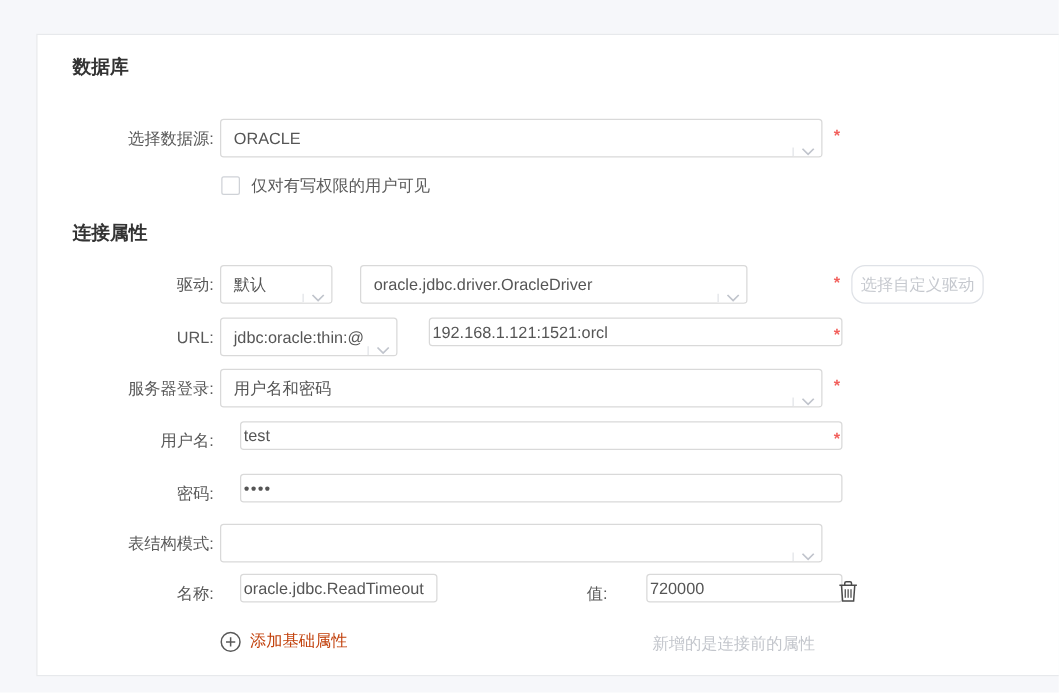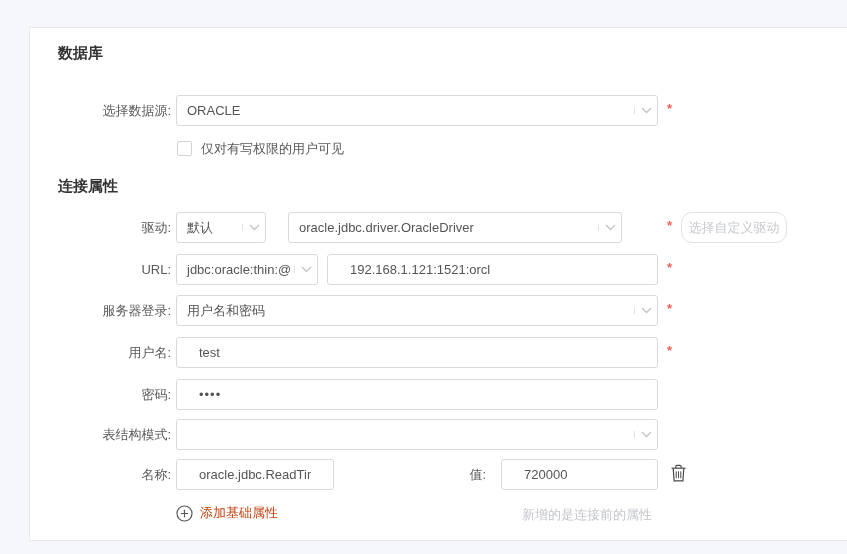--- a/index.html
+++ b/index.html
@@ -30,35 +30,36 @@
   .r-sch  { top:391px; }
   .r-prop { top:431px; }
   .r-foot { top:476px; height:22px; }
   .lbl {
     position:absolute; left:0; width:141px; text-align:right;
     font-size:13px; color:#595959; line-height:31px; white-space:nowrap;
   }
   .sel {
     position:absolute; height:31px; background:#fff;
     border:1px solid #d9d9d9; border-radius:3px;
-    display:flex; align-items:center; overflow:hidden; cursor:pointer;
+    display:flex; align-items:flex-end; overflow:hidden; cursor:pointer;
   }
   .sel .txt {
     flex:1; font-size:13px; color:#555; line-height:29px; padding:0 10px;
     white-space:nowrap; overflow:hidden;
   }
   .sel .arr {
     width:23px; border-left:1px solid #e1e3e8; flex:0 0 23px;
     display:flex; align-items:center; justify-content:center; background:#fff;
   }
   .inp {
-    position:absolute; height:31px; background:#fff;
+    position:absolute; height:23px; background:#fff;
     border:1px solid #d9d9d9; border-radius:3px;
-    font-size:13px; color:#555; padding:0 22px; outline:none;
+    font-size:13px; color:#555; padding:0 2px; outline:none;
     font-family:"Liberation Sans","DejaVu Sans",sans-serif;
+    margin-left:16px;
   }
   .f-main { left:146px; width:482px; }
   .req {
     position:absolute; left:637px; top:6px; color:#f25f5b;
     font-size:13px; font-weight:bold;
   }
   .chk-box {
     position:absolute; left:147px; top:1px; width:15px; height:15px;
     border:1px solid #cfd2d7; border-radius:2px; background:#fff; cursor:pointer;
   }
@@ -121,21 +122,21 @@
   <div class="row r-drv">
     <span class="lbl">驱动:</span>
     <div class="sel" style="left:146px;width:90px;">
       <span class="txt">默认</span>
       <span class="arr">
         <svg width="11" height="7" viewBox="0 0 11 7">
             <path d="M1 1l4.5 4.5L10 1" fill="none" stroke="#c0c4cc" stroke-width="1.4"></path>
           </svg>
       </span>
     </div>
-    <div class="sel" style="left:258px;width:334px;">
+    <div class="sel" style="left:258px;width:310px;">
       <span class="txt">oracle.jdbc.driver.OracleDriver</span>
       <span class="arr">
         <svg width="11" height="7" viewBox="0 0 11 7">
             <path d="M1 1l4.5 4.5L10 1" fill="none" stroke="#c0c4cc" stroke-width="1.4"></path>
           </svg>
       </span>
     </div>
     <span class="req">*</span>
     <button class="btn-custom">选择自定义驱动</button>
   </div>

